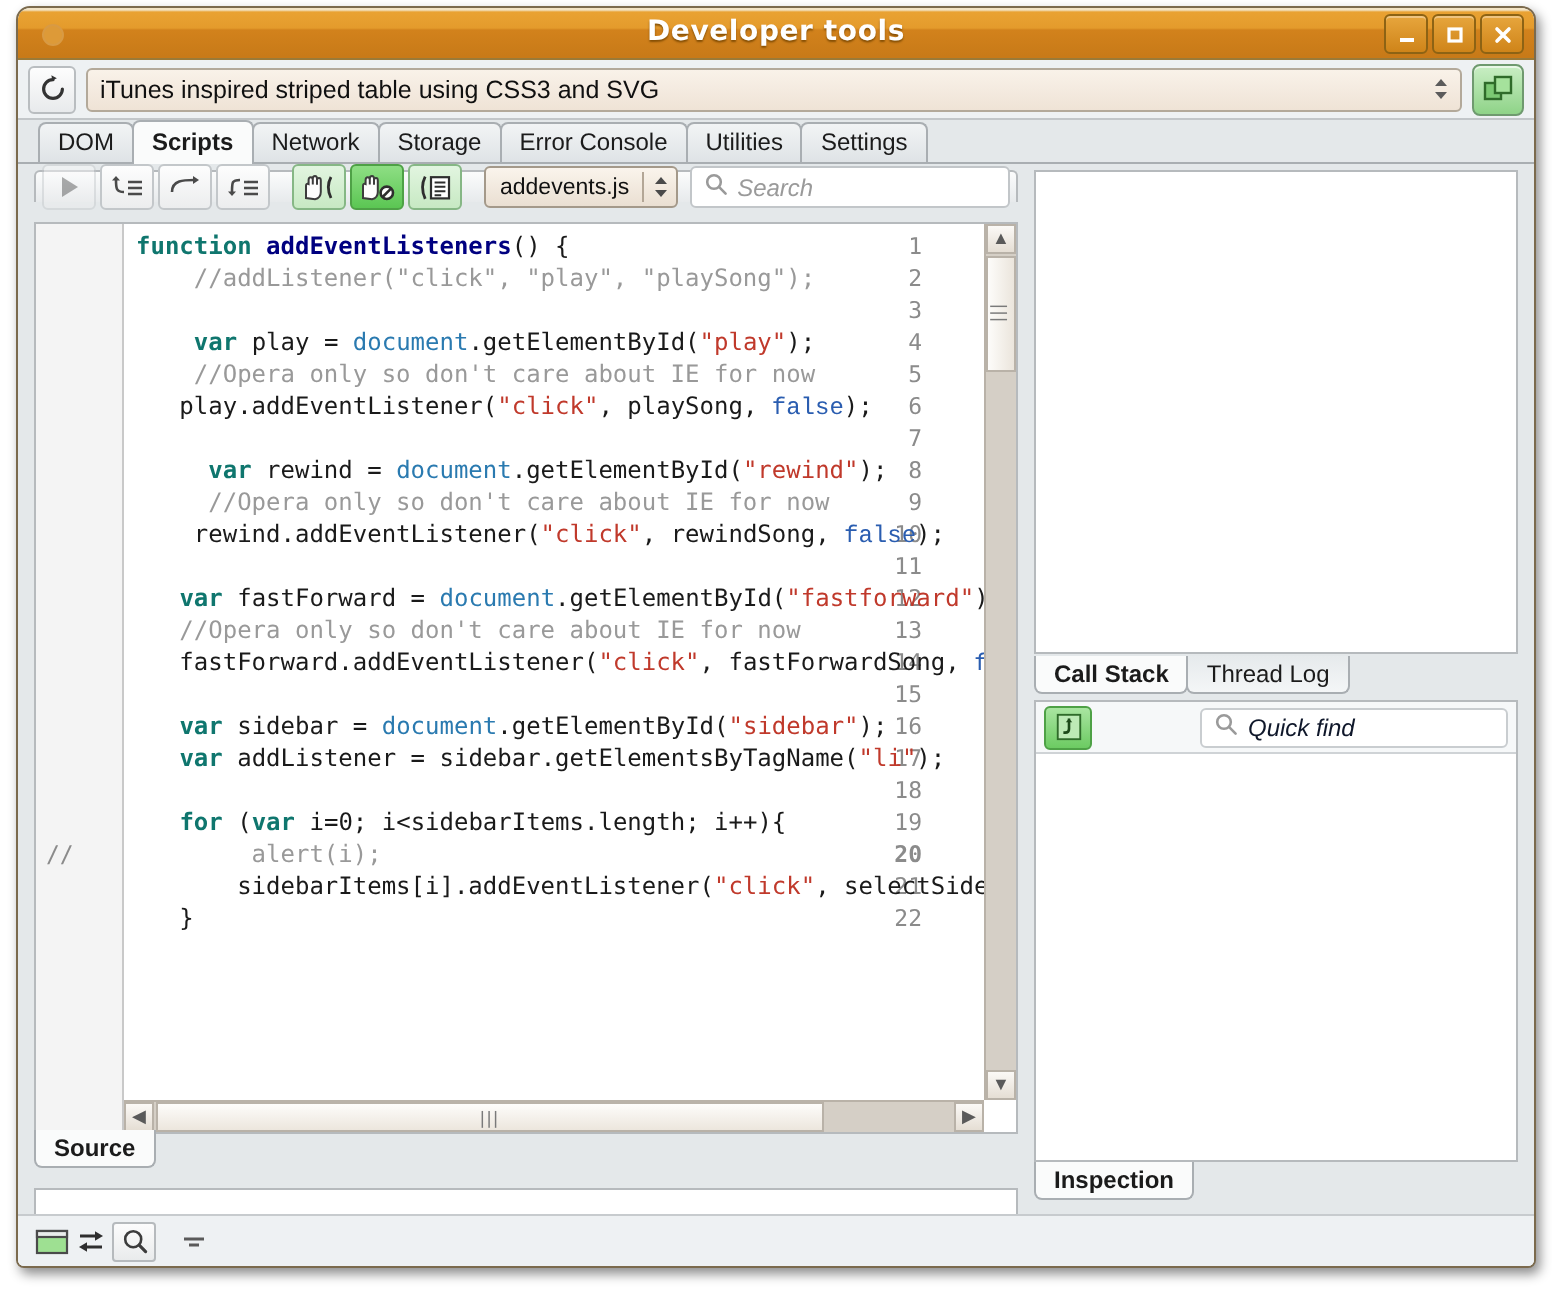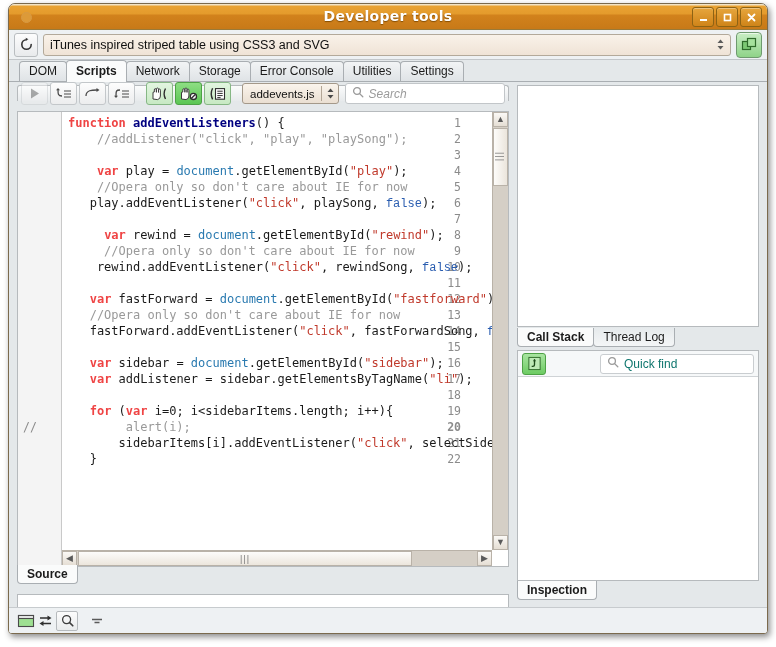--- a/index.html
+++ b/index.html
@@ -176,21 +176,21 @@
   }
   #codearea{
     position:absolute;left:44px;top:0;right:16px;bottom:16px;
     overflow:hidden;
   }
   .cline{
     position:absolute;left:6px;white-space:pre;
     font-family:"DejaVu Sans Mono", monospace;font-size:12px;
     line-height:16px;color:#1a1a1a;
   }
-  .kw{color:#ef4444;font-weight:bold;}
+  .kw{color:#0f766e;font-weight:bold;}
   .fn{color:#000080;font-weight:bold;}
   .obj{color:#2a7ab0;}
   .str{color:#c0392b;}
   .cm{color:#999999;}
   .bl{color:#2a5db0;font-family:Liberation Mono, monospace;}
 
   
   .vsb{
     position:absolute;right:0;top:0;bottom:16px;width:16px;
     background:#d5cfc6;border-left:1px solid #b9b2a8;box-sizing:border-box;
@@ -273,21 +273,21 @@
     width:22px;height:20px;border:1px solid #4ea146;border-radius:3px;
     background:linear-gradient(to bottom,#a9e5a1,#6ccb62);
     display:flex;align-items:center;justify-content:center;cursor:pointer;
     flex:0 0 auto;
   }
   #qfinput{
     flex:1 1 auto;height:20px;box-sizing:border-box;margin-left:48px;
     border:1px solid #c9cdd0;border-radius:3px;background:#fff;
     display:flex;align-items:center;padding:0 6px;gap:5px;
   }
-  #qfinput .ph{color:#0f766e;font-size:12px;}
+  #qfinput .ph{color:#0f172a;font-style:italic;font-size:12px;}
   #insptab{position:absolute;left:0;bottom:4px;height:20px;display:flex;}
 
   
   #statusbar{
     position:absolute;left:0;right:0;bottom:0;height:26px;
     background:#eef1f3;border-top:1px solid #c7cbce;
     display:flex;align-items:center;padding:0 8px;gap:4px;box-sizing:border-box;
   }
   .sbtn{
     width:20px;height:18px;border:1px solid #b6babd;border-radius:2px;

